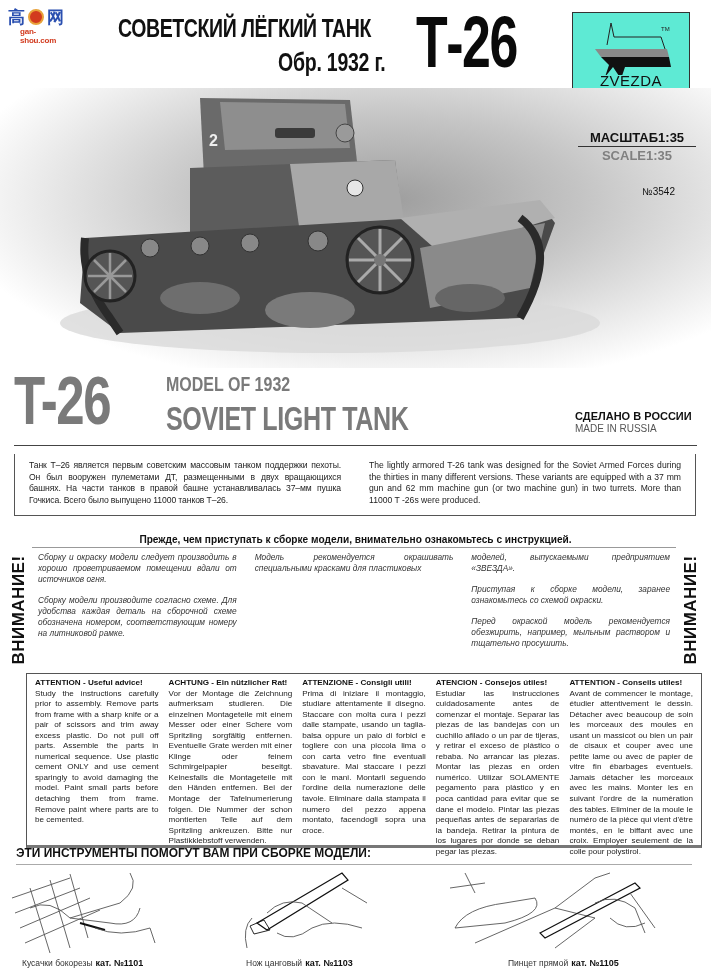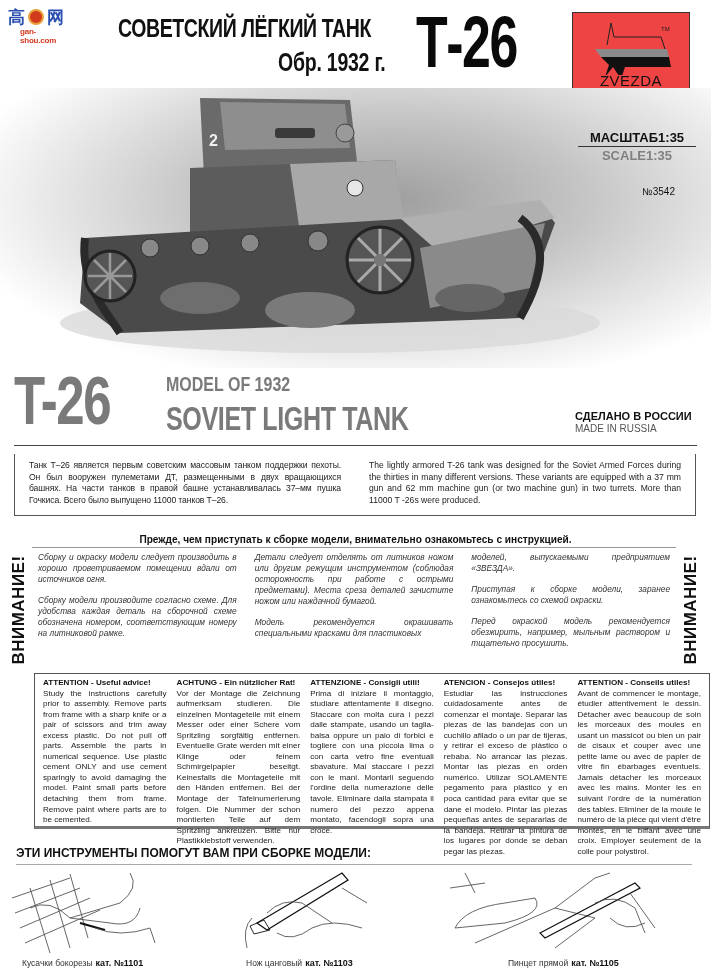--- a/index.html
+++ b/index.html
@@ -10,21 +10,21 @@
   .wm-top { display: flex; align-items: center; gap: 3px; height: 18px; }
   .wm-char { color: #2a4fb0; font-size: 17px; font-weight: bold; line-height: 18px; font-family: "DejaVu Sans", sans-serif; }
   .wm-badge { width: 16px; height: 16px; border-radius: 50%; background: #d23a1e; border: 2px solid #e8a23a; }
   .wm-url { color: #d23a1e; font-size: 8px; font-weight: bold; letter-spacing: -0.2px; margin-top: 1px; padding-left: 12px; }
 
   .title-block { position: absolute; left: 118px; top: 8px; width: 420px; height: 72px; text-align: right; }
   .title-ru-1 { position: absolute; left: 0; top: 6px; font-family: "Liberation Sans", sans-serif; font-weight: bold; font-size: 25px; letter-spacing: -0.5px; transform: scaleX(0.78); transform-origin: left top; white-space: nowrap; color: #111; }
   .title-ru-2 { position: absolute; left: 160px; top: 40px; font-weight: bold; font-size: 25px; letter-spacing: -0.3px; transform: scaleX(0.78); transform-origin: left top; white-space: nowrap; color: #111; }
   .title-big { position: absolute; left: 298px; top: -6px; font-weight: bold; font-size: 72px; line-height: 80px; letter-spacing: -2px; transform: scaleX(0.72); transform-origin: left top; color: #0a0a0a; white-space: nowrap; }
 
-  .logo-box { position: absolute; left: 572px; top: 12px; width: 118px; height: 84px; border: 1px solid #333; background: #ef4444; }
+  .logo-box { position: absolute; left: 572px; top: 12px; width: 118px; height: 84px; border: 1px solid #333; background: #5eead4; }
   .logo-box svg { position: absolute; left: 8px; top: 6px; }
   .logo-text { position: absolute; left: 0; right: 0; bottom: 6px; text-align: center; font-size: 15px; letter-spacing: 0.5px; color: #111; font-weight: normal; }
 
   .hero { position: absolute; left: 0; top: 88px; width: 711px; height: 280px; overflow: hidden; }
   .hero-bg { position: absolute; inset: 0; background: radial-gradient(ellipse at 55% 40%, #9e9e9e 0%, #c5c5c5 35%, #e8e8e8 62%, #ffffff 80%); }
 
   .scale-block { position: absolute; left: 578px; top: 130px; width: 118px; }
   .scale-row { display: flex; justify-content: center; font-weight: bold; font-size: 13px; }
   .scale-ru { color: #111; border-bottom: 1px solid #333; padding-bottom: 1px; }
   .scale-en { color: #808080; padding-top: 1px; }
@@ -46,21 +46,21 @@
   .warn-line { position: absolute; left: 32px; top: 547px; width: 644px; height: 1px; background: #999; }
   .vert-warn { position: absolute; width: 22px; height: 120px; display: flex; align-items: center; justify-content: center; }
   .vert-warn span { display: block; transform: rotate(-90deg); font-size: 17px; font-weight: bold; color: #111; white-space: nowrap; letter-spacing: 0.5px; }
   .vert-left { left: 8px; top: 550px; }
   .vert-right { left: 680px; top: 550px; }
 
   .warn-cols { position: absolute; left: 38px; top: 552px; width: 632px; display: flex; gap: 18px; font-style: italic; }
   .warn-col { flex: 1; font-size: 8.3px; line-height: 11px; color: #333; text-align: justify; }
   .warn-col p { margin-bottom: 10px; }
 
-  .advice-box { position: absolute; left: 34px; top: 673px; width: 676px; height: 156px; border: 1px solid #555; border-bottom: 3px solid #777; display: flex; padding: 4px 8px 0 8px; gap: 10px; }
+  .advice-box { position: absolute; left: 26px; top: 673px; width: 676px; height: 175px; border: 1px solid #555; border-bottom: 3px solid #777; display: flex; padding: 4px 8px 0 8px; gap: 10px; }
   .advice-col { flex: 1; font-size: 8.1px; line-height: 10.55px; color: #222; text-align: justify; }
   .advice-col .adv-head { font-weight: bold; color: #111; text-align: left; display: block; }
 
   .tools-title { position: absolute; left: 16px; top: 845px; font-size: 13px; font-weight: bold; color: #111; transform: scaleX(0.92); transform-origin: left top; white-space: nowrap; }
   .tools-line { position: absolute; left: 16px; top: 864px; width: 676px; height: 1px; background: #aaa; }
   .tool { position: absolute; top: 868px; }
   .tool svg { display: block; }
   .tool-cap { position: absolute; top: 958px; font-size: 8.5px; color: #333; white-space: nowrap; }
   .tool-cap b { font-weight: bold; color: #111; font-size: 9px; margin-left: 3px; }
 </style>
@@ -176,21 +176,20 @@
 <div class="vert-warn vert-right">
     <span>ВНИМАНИЕ!</span>
   </div>
 
 <div class="warn-cols">
   <div class="warn-col">
     <p>Сборку и окраску модели следует производить в хорошо проветриваемом помещении вдали от источников огня.</p>
     <p>Сборку модели производите согласно схеме. Для удобства каждая деталь на сборочной схеме обозначена номером, соответствующим номеру на литниковой рамке.</p>
   </div>
   <div class="warn-col">
-    <p>Детали следует отделять от литников ножом или другим режущим инструментом (соблюдая осторожность при работе с острыми предметами). Места среза деталей зачистите ножом или наждачной бумагой.</p>
     <p>Модель рекомендуется окрашивать специальными красками для пластиковых</p>
   </div>
   <div class="warn-col">
     <p>моделей, выпускаемыми предприятием «ЗВЕЗДА».</p>
     <p>Приступая к сборке модели, заранее ознакомьтесь со схемой окраски.</p>
     <p>Перед окраской модель рекомендуется обезжирить, например, мыльным раствором и тщательно просушить.</p>
   </div>
 </div>
 
 <div class="advice-box">

